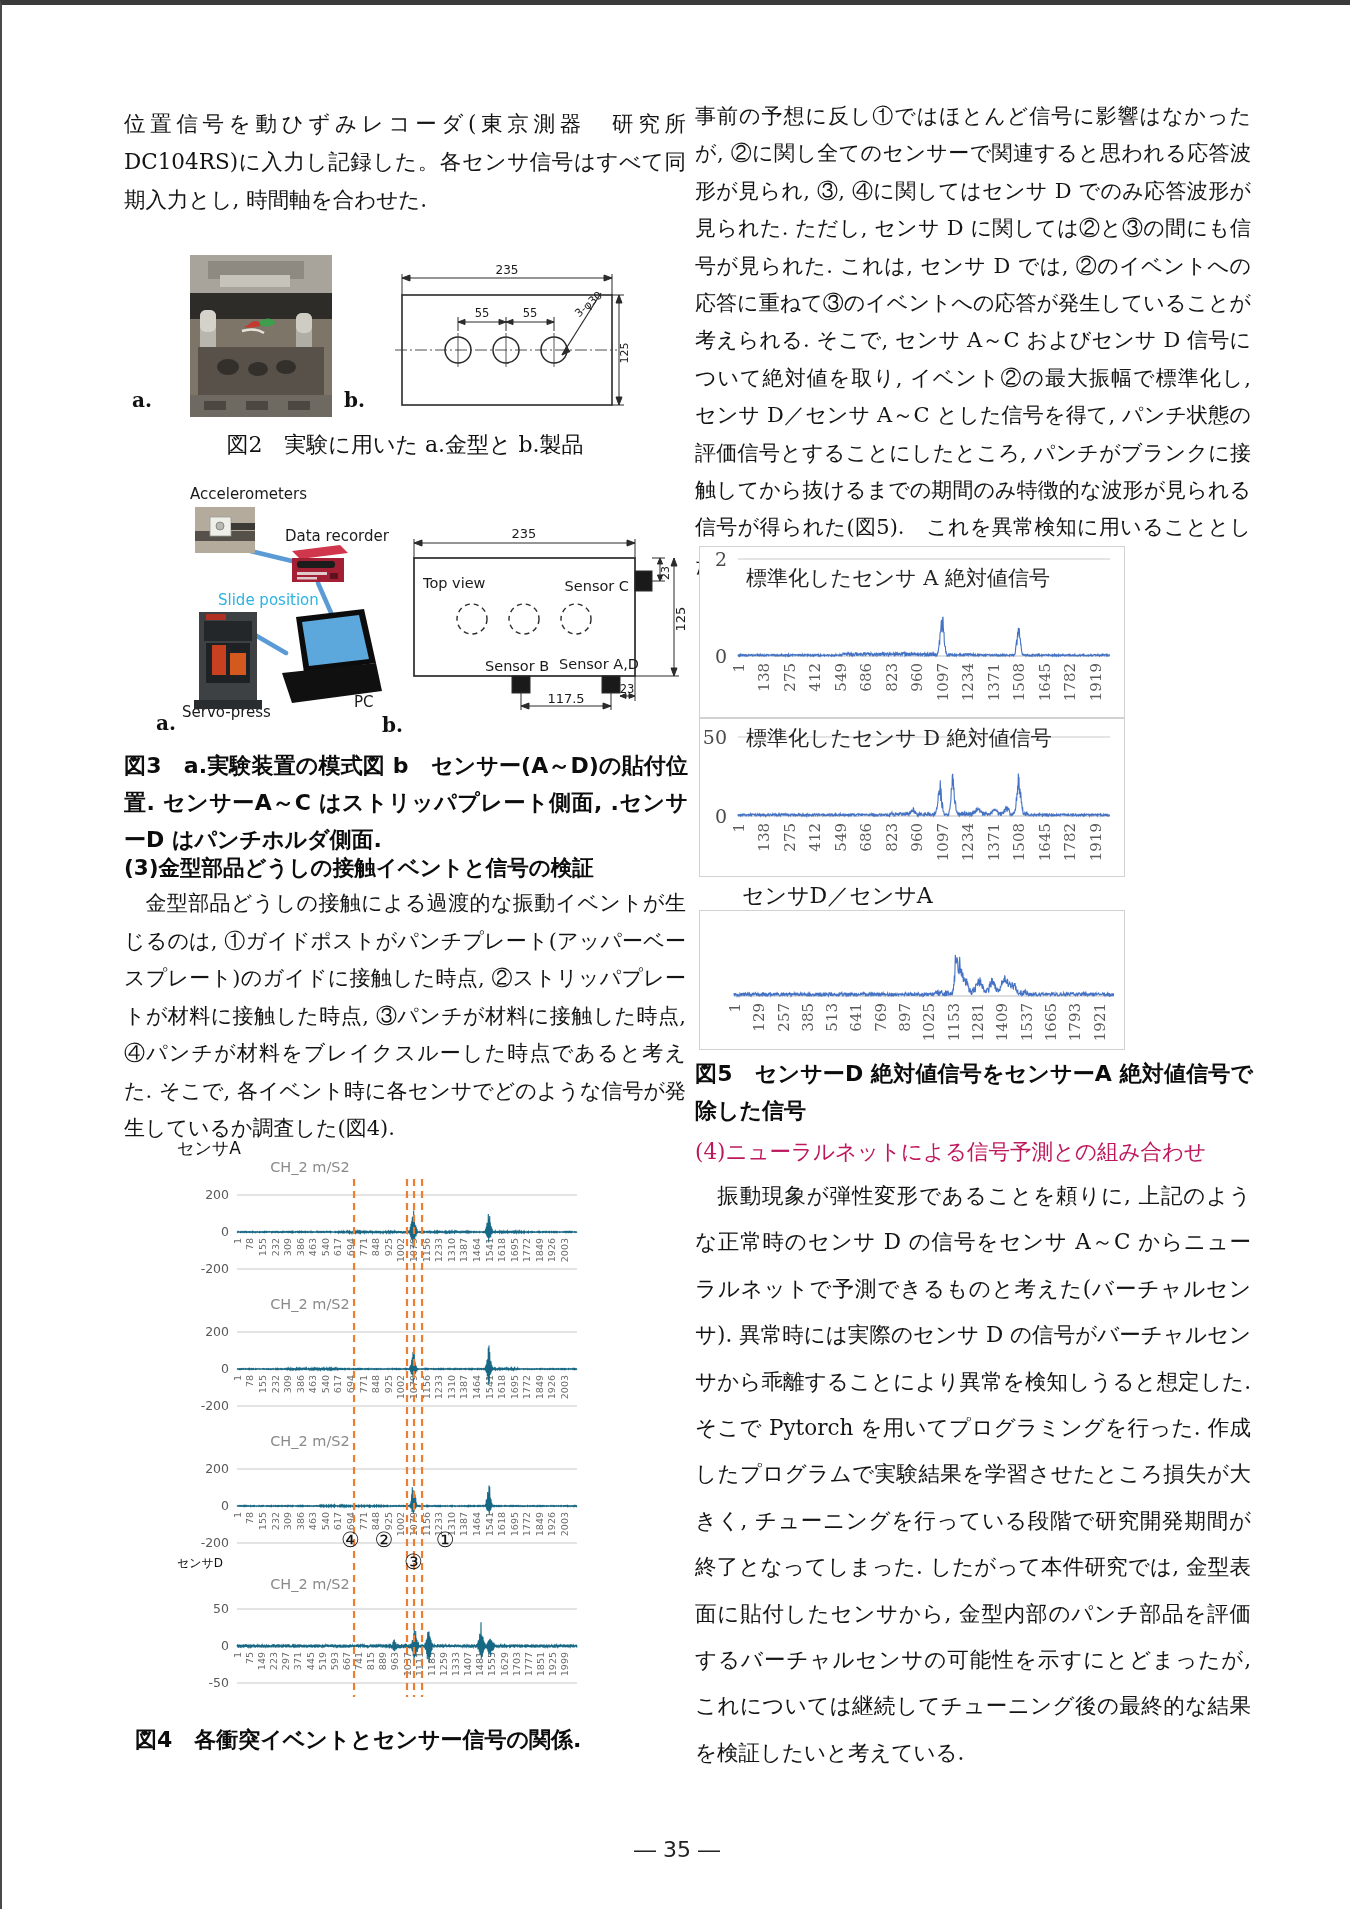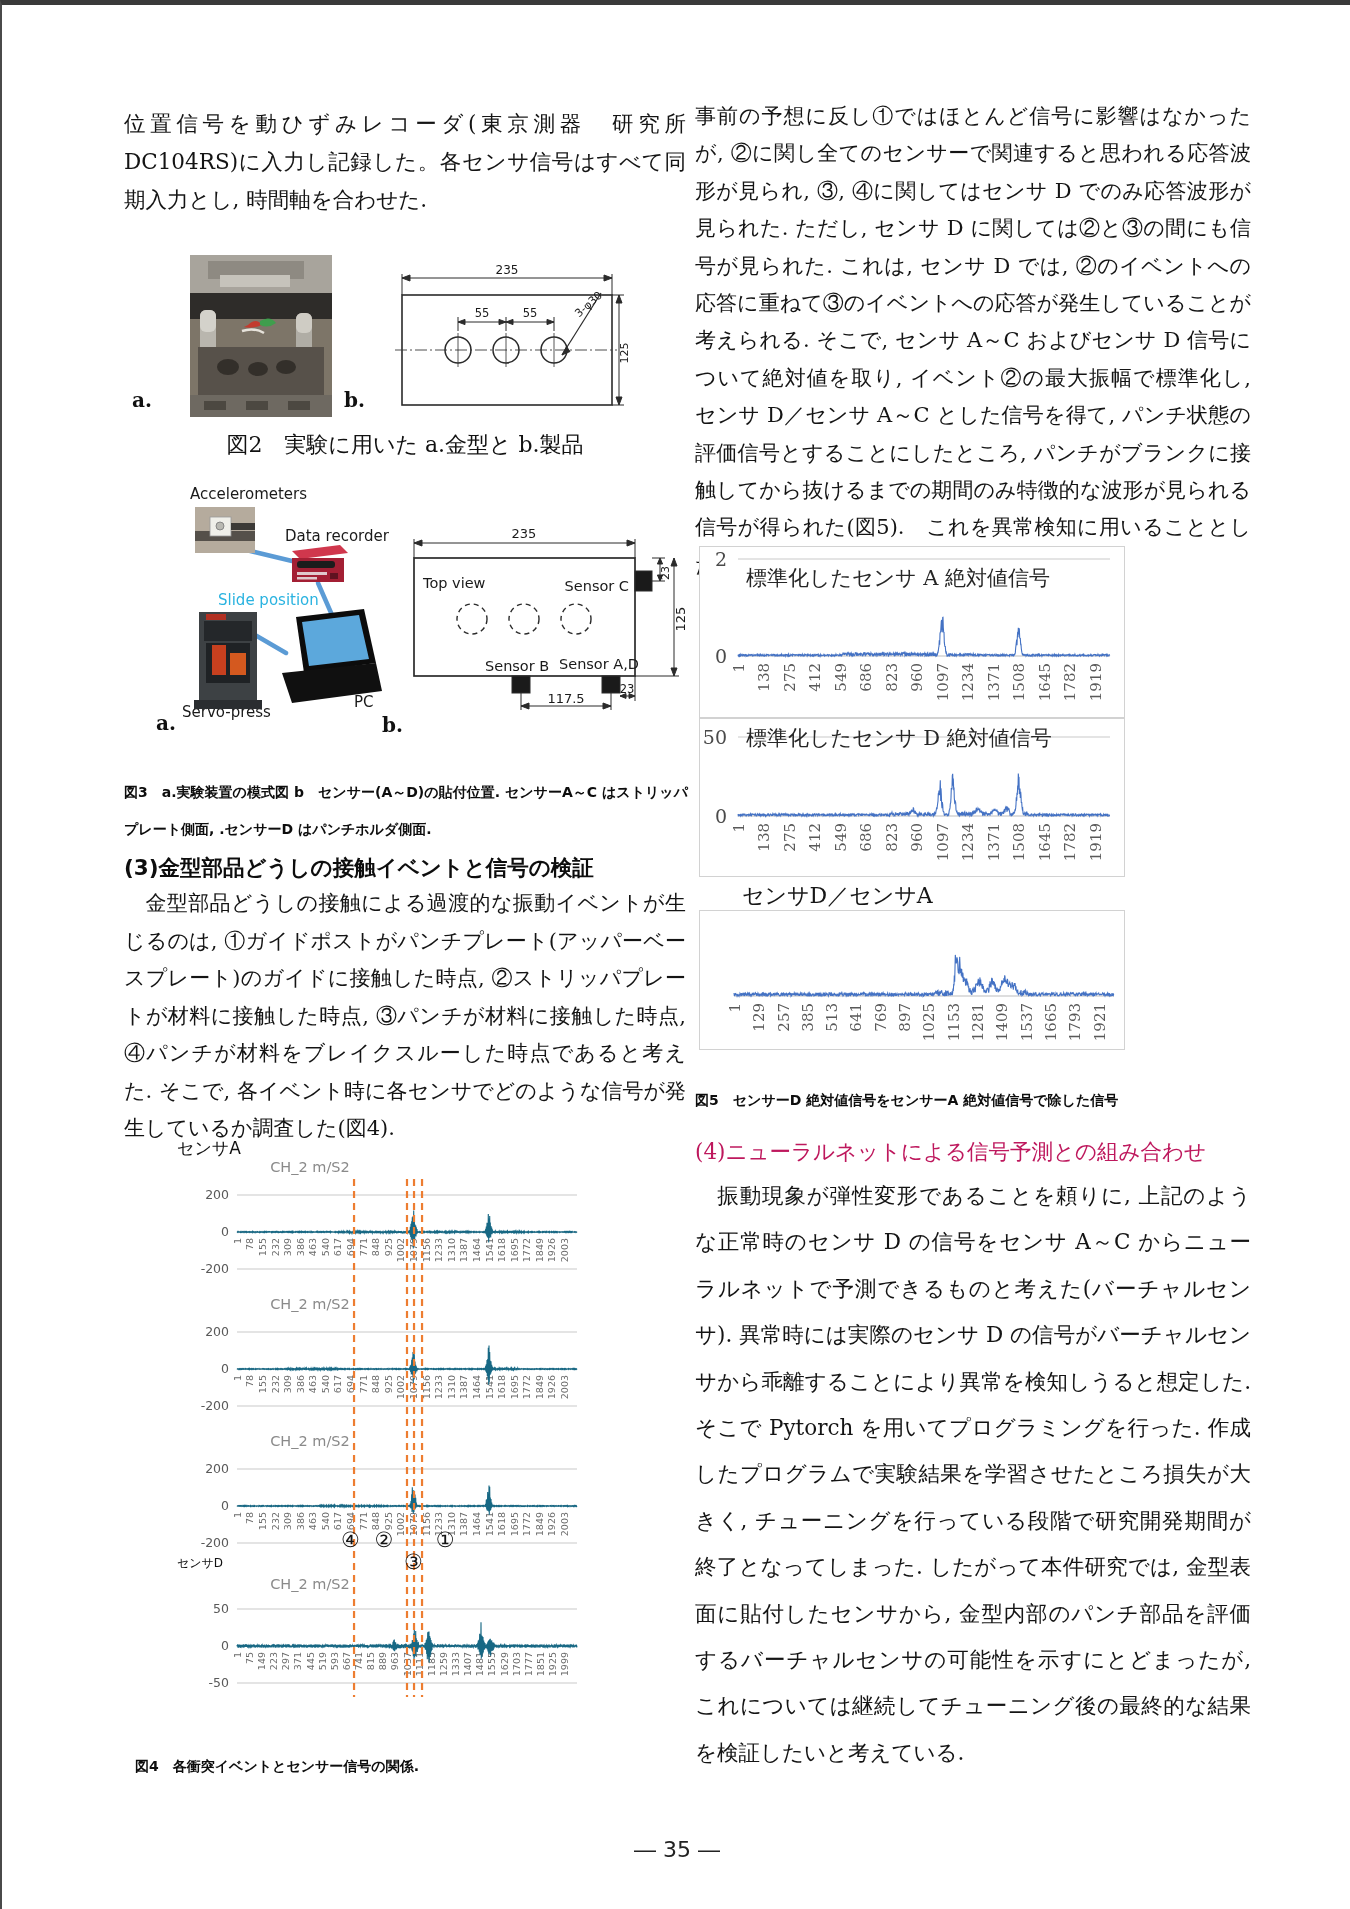--- a/index.html
+++ b/index.html
@@ -6,21 +6,21 @@
   #page{position:relative;width:1350px;height:1909px;background:#ffffff;overflow:hidden;
         border-top:5px solid #3a3a3a;border-left:2px solid #4a4a4a;box-sizing:border-box;
         font-family:"DejaVu Serif","Liberation Serif",serif;color:#111;}
   .serif{font-family:"DejaVu Serif","Liberation Serif",serif;}
   .gothic{font-family:"DejaVu Sans","Liberation Sans",sans-serif;}
   .abs{position:absolute;}
   .para{position:absolute;text-align:justify;color:#141414;}
   .sublabel{position:absolute;font-weight:bold;font-size:20px;color:#111;}
   .figlabel{position:absolute;font-size:15px;color:#1a1a1a;font-family:"DejaVu Sans","Liberation Sans",sans-serif;}
   .caption-bold{position:absolute;font-family:"DejaVu Sans","Liberation Sans",sans-serif;font-weight:bold;
-                font-size:14px;line-height:37px;color:#0d0d0d;text-align:justify;margin-top:27px;}
+                font-size:22px;line-height:37px;color:#0d0d0d;text-align:justify;}
   .chart{position:absolute;}
   .f5box{position:absolute;background:#fff;border:1px solid #d2d2d2;box-sizing:border-box;}
   svg text{user-select:none;}
 </style>
 </head>
 <body>
 
 <div id="page">
 
   <div class="para serif" style="left:122px;top:100px;width:562px;font-size:21.5px;line-height:38px;">位置信号を動ひずみレコーダ(東京測器　研究所DC104RS)に入力し記録した。各センサ信号はすべて同期入力とし, 時間軸を合わせた.</div>

